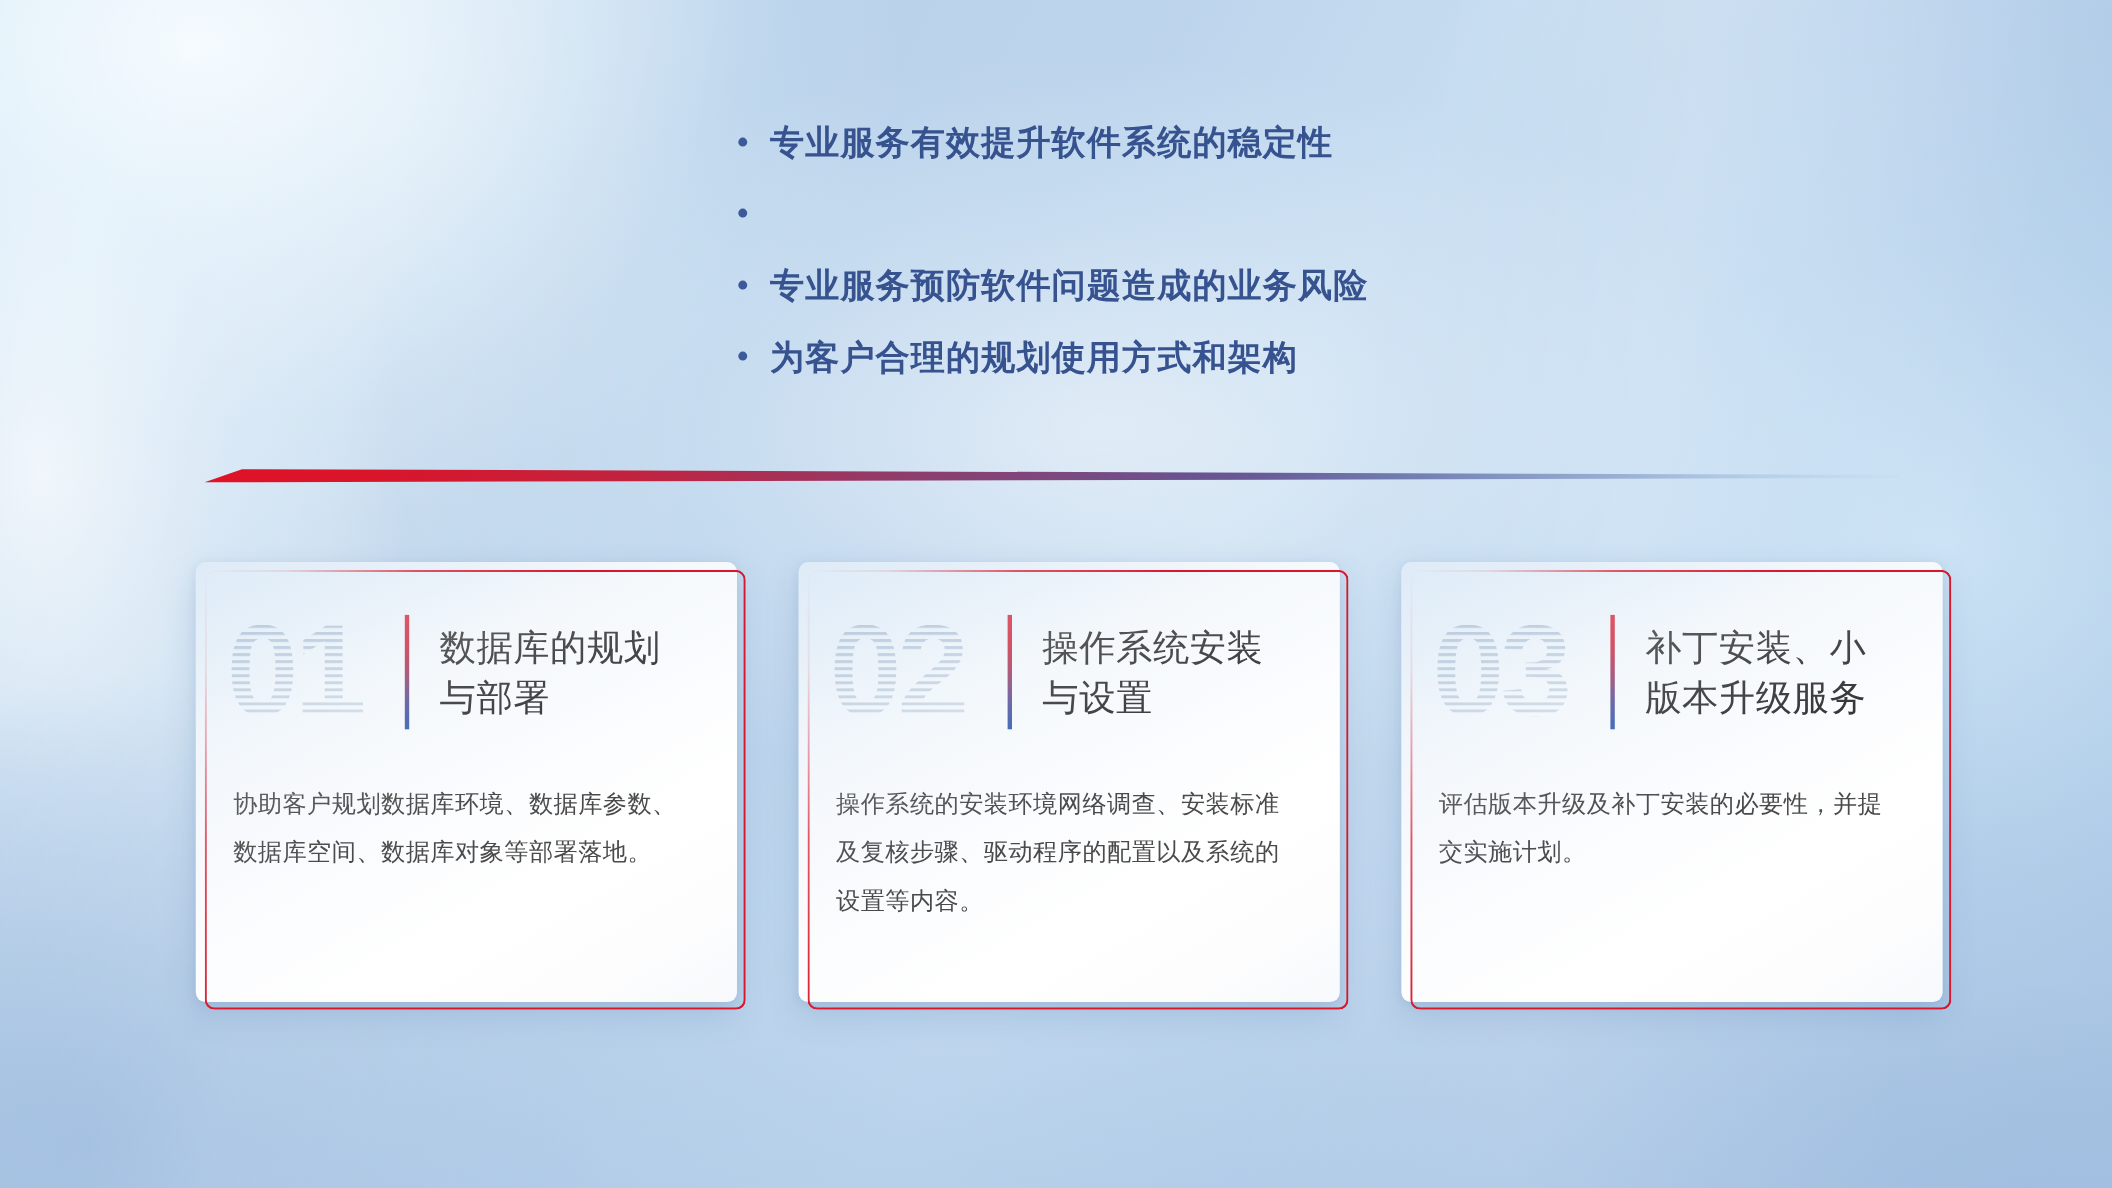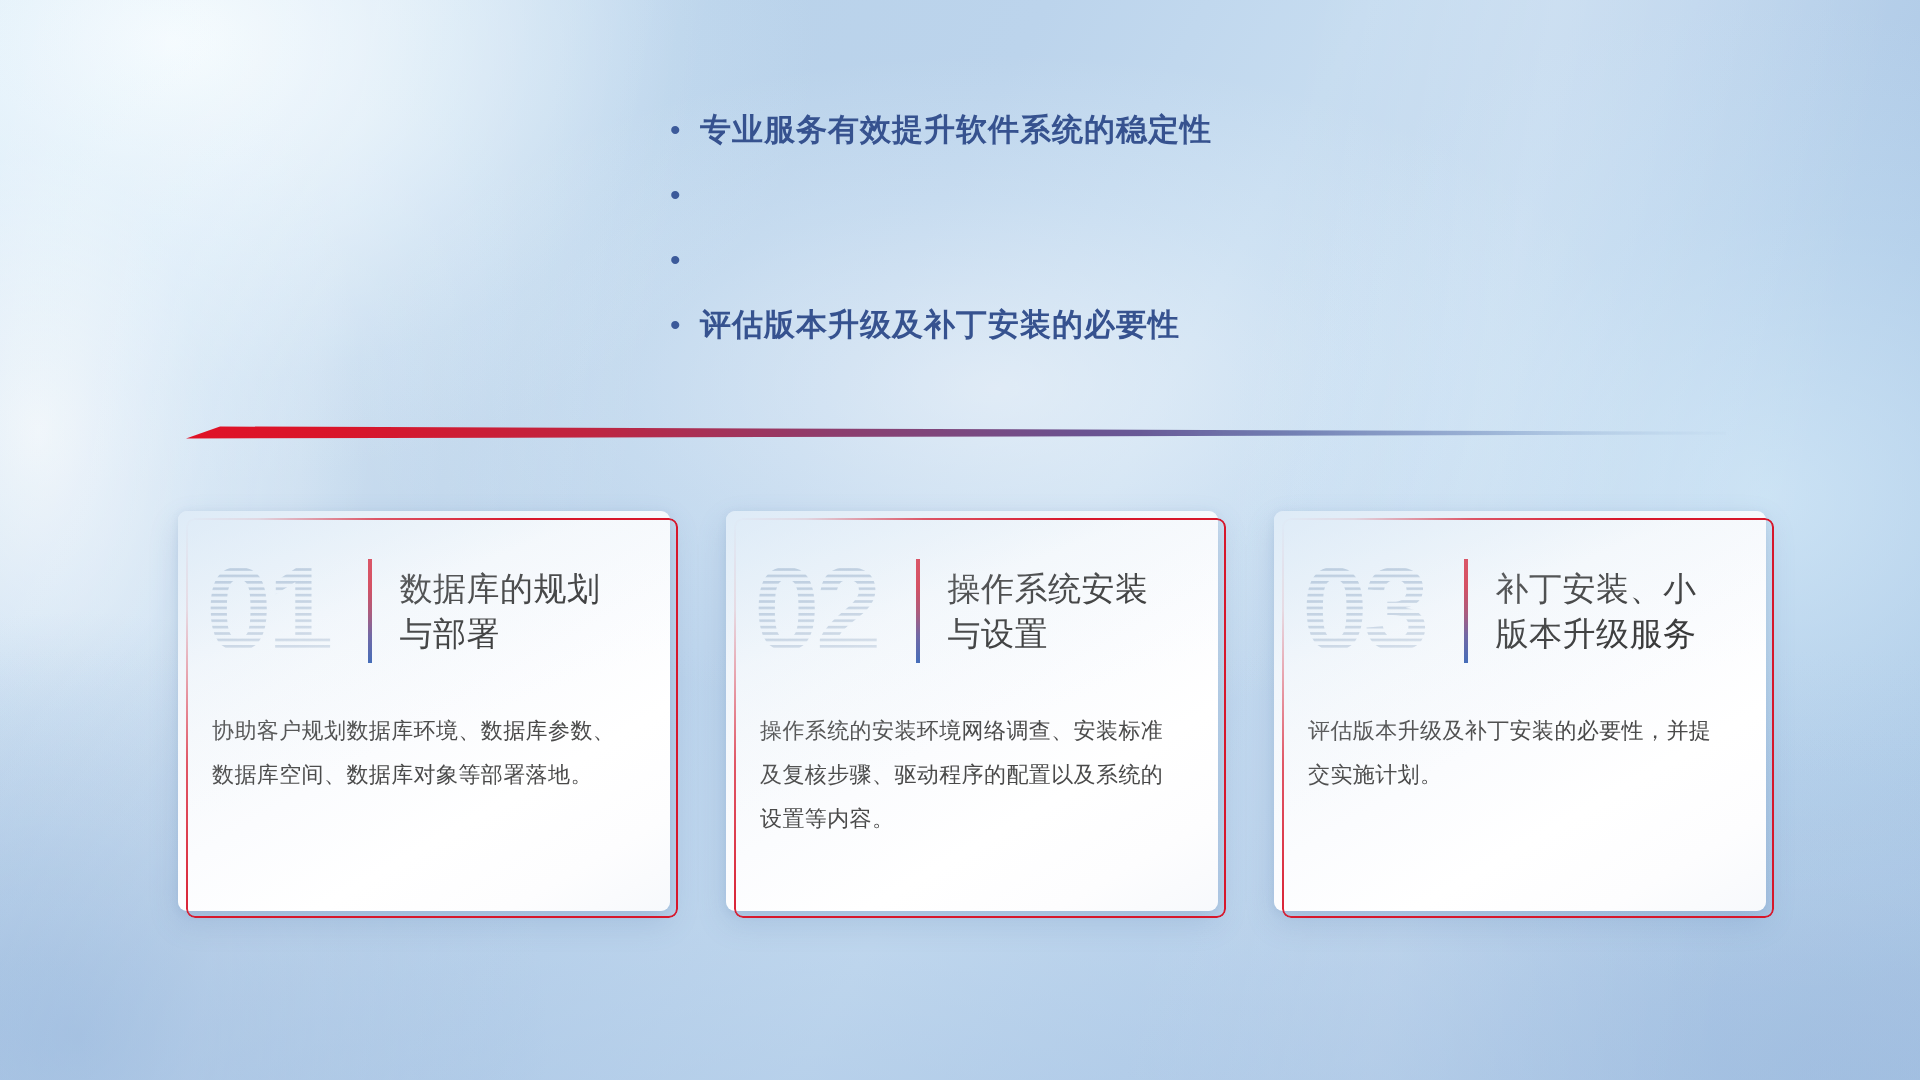--- a/index.html
+++ b/index.html
@@ -190,24 +190,25 @@
   <div class="bullets">
     <div class="bullet-row">
       <span class="bullet-dot">•</span>
       <span class="bullet-text">专业服务有效提升软件系统的稳定性</span>
     </div>
     <div class="bullet-row">
       <span class="bullet-dot">•</span>
     </div>
     <div class="bullet-row">
       <span class="bullet-dot">•</span>
+      <span class="bullet-text">专业服务预防软件问题造成的业务风险</span>
     </div>
     <div class="bullet-row">
       <span class="bullet-dot">•</span>
-      <span class="bullet-text">评估版本升级及补丁安装的必要性</span>
+      <span class="bullet-text">为客户合理的规划使用方式和架构</span>
     </div>
   </div>
 
   <div class="divider-wrap">
     <svg viewBox="0 0 1540 30" preserveAspectRatio="none">
       <defs>
         <linearGradient id="wedgeGrad" x1="0" y1="0" x2="1" y2="0">
           <stop offset="0.00" stop-color="#e01227"></stop>
           <stop offset="0.10" stop-color="#d9152a"></stop>
           <stop offset="0.26" stop-color="#c02440"></stop>

